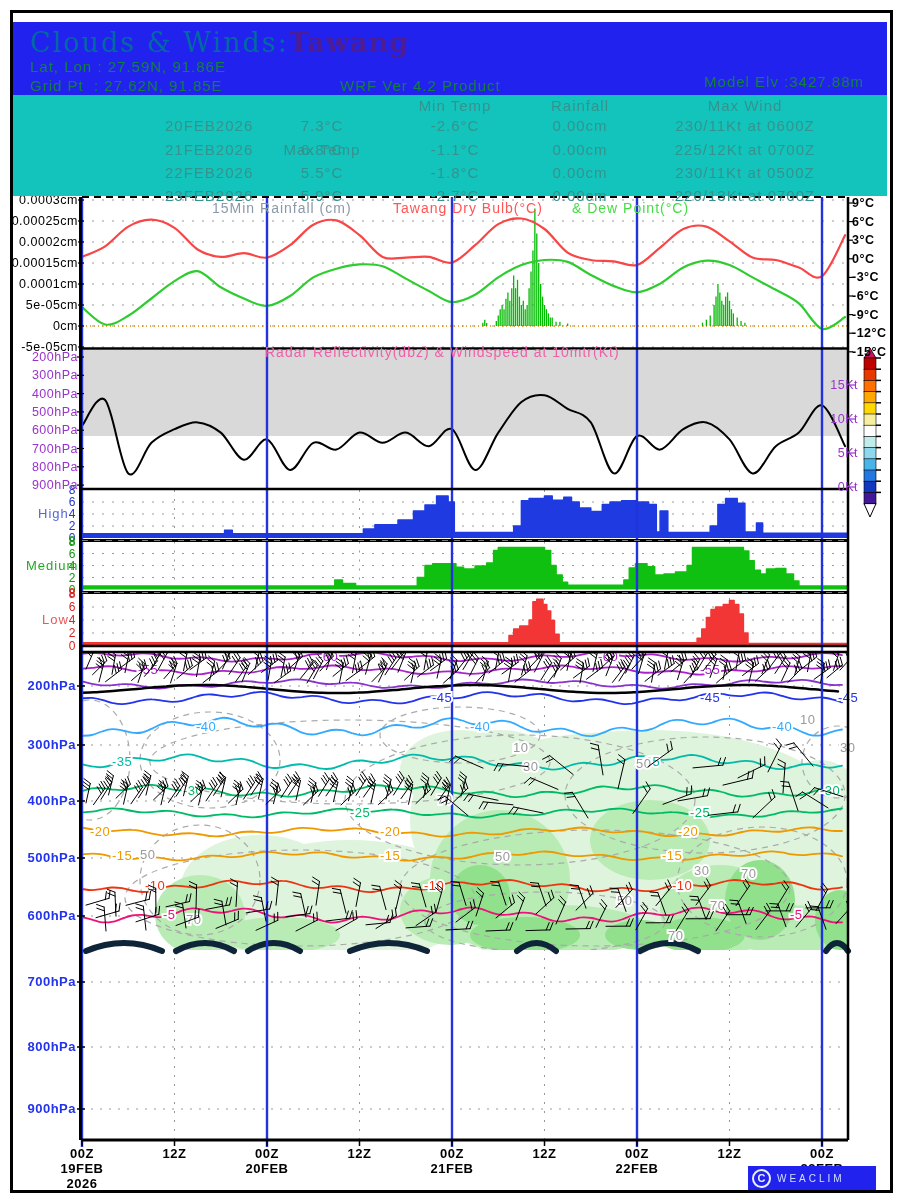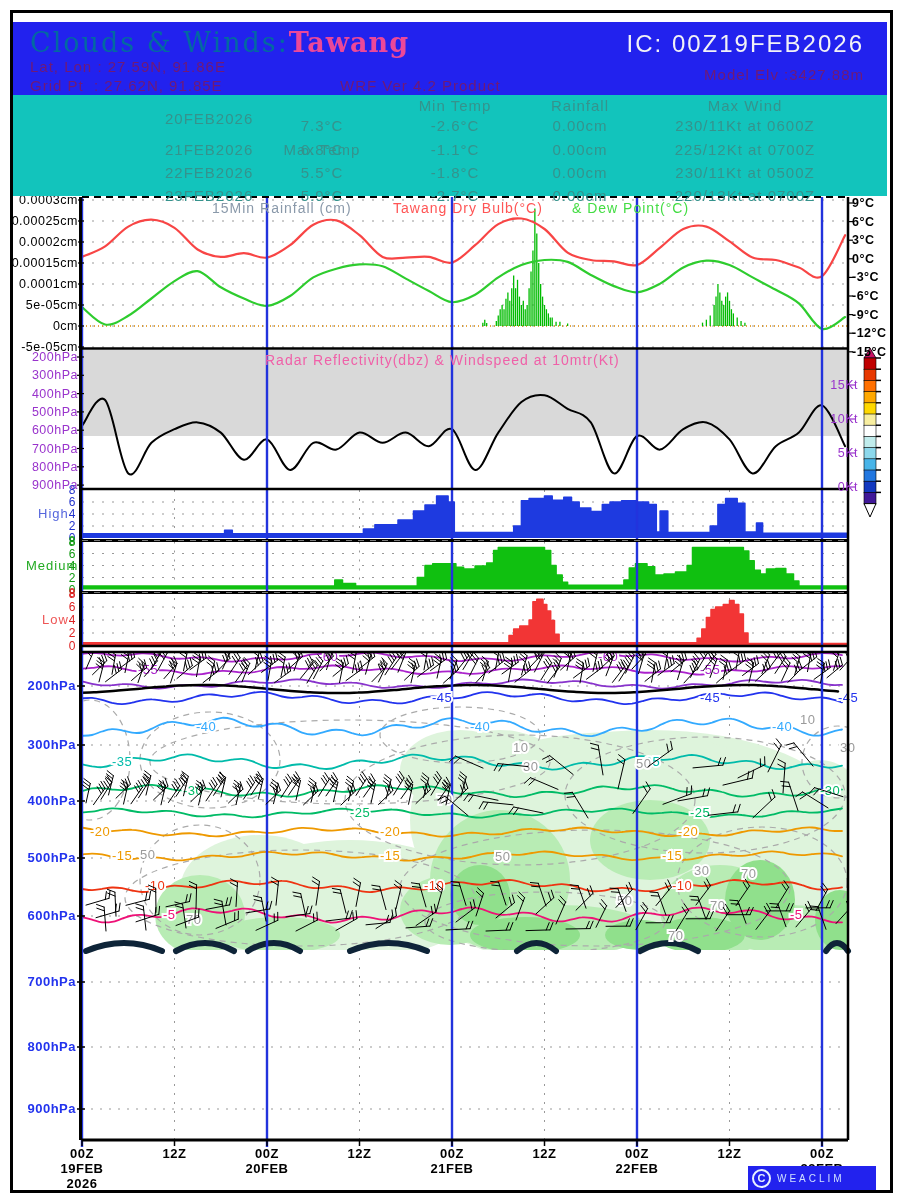--- a/index.html
+++ b/index.html
@@ -2,23 +2,23 @@
 <html><head>
 <meta charset="utf-8">
 <style>
   html,body{margin:0;padding:0;background:#fff;}
   #stage{position:relative;width:900px;height:1200px;background:#fff;overflow:hidden;
          font-family:"Liberation Sans",sans-serif;}
   .abs{position:absolute;}
   #frame{left:10px;top:10px;width:877px;height:1177px;border:3px solid #000;}
   #header-bar{left:13px;top:22px;width:874px;height:73px;background:#2222ee;}
   .title-left{font-family:"DejaVu Serif",serif;font-size:27px;color:#0369a1;letter-spacing:2px;}
-  .title-city{font-family:"DejaVu Serif",serif;font-size:27px;color:#ec4899;font-weight:bold;letter-spacing:1px;}
+  .title-city{font-family:"DejaVu Serif",serif;font-size:27px;color:#4c1d95;font-weight:bold;letter-spacing:1px;}
   .title-ic{font-size:24px;color:#f2f2f6;letter-spacing:2px;}
-  .hdr-sub{font-size:15px;color:#701a75;letter-spacing:1px;white-space:pre;}
+  .hdr-sub{font-size:15px;color:#15803d;letter-spacing:1px;white-space:pre;}
   #table-bg{left:13px;top:95px;width:874px;height:101px;background:#12c4bc;}
   .tbl-txt{font-size:15px;color:#35938d;letter-spacing:1px;white-space:nowrap;}
   .legend{font-size:14px;letter-spacing:1px;white-space:nowrap;}
   .panel-name{font-size:13px;letter-spacing:1px;}
   #logo{left:748px;top:1166px;width:128px;height:24px;background:#2222ee;display:flex;align-items:center;}
   #logo .cc{width:15px;height:15px;border:2px solid #e8f0ff;border-radius:50%;color:#e8f0ff;
             font-size:11px;font-weight:bold;text-align:center;line-height:15px;margin:0 6px 0 4px;}
   #logo .lbl{color:#cfe0ff;font-size:10px;letter-spacing:3px;}
   svg text{font-family:"Liberation Sans",sans-serif;}
 </style>
@@ -697,33 +697,32 @@
         <text x="637" y="1173" fill="#000" font-size="13" text-anchor="middle" letter-spacing="0.5" font-weight="bold">22FEB</text>
         <text x="822" y="1173" fill="#000" font-size="13" text-anchor="middle" letter-spacing="0.5" font-weight="bold">23FEB</text>
         <text x="82" y="1188" fill="#000" font-size="13" text-anchor="middle" letter-spacing="0.5" font-weight="bold">2026</text>
       </g>
     </svg>
 
   <div id="header-bar" class="abs"></div>
   <div class="abs" style="left:30px;top:27px;">
     <span class="title-left">Clouds &amp; Winds:</span><span class="title-city">Tawang</span>
   </div>
-  <div class="abs title-ic" style="right:36px;top:30px;">IC: 00Z19FEB2026</div>
   <div class="abs hdr-sub" style="left:30px;top:58px;">Lat, Lon : 27.59N, 91.86E</div>
   <div class="abs hdr-sub" style="left:30px;top:77px;">Grid Pt  : 27.62N, 91.85E</div>
   <div class="abs hdr-sub" style="left:340px;top:77px;">WRF Ver 4.2 Product</div>
-  <div class="abs hdr-sub" style="right:36px;top:66px;margin-left:40px;">Model Elv :3427.88m</div>
+  <div class="abs hdr-sub" style="right:36px;top:73px;margin-left:40px;">Model Elv :3427.88m</div>
 
   <div id="table-bg" class="abs"></div>
   <div class="abs tbl-txt" style="left:322px;top:97px;transform:translateX(-50%);margin-top:44px;">Max Temp</div>
   <div class="abs tbl-txt" style="left:455px;top:97px;transform:translateX(-50%);">Min Temp</div>
   <div class="abs tbl-txt" style="left:580px;top:97px;transform:translateX(-50%);">Rainfall</div>
   <div class="abs tbl-txt" style="left:745px;top:97px;transform:translateX(-50%);">Max Wind</div>
   <div id="table-rows">
-      <div class="abs tbl-txt" style="top: 110px; left: 165px;">20FEB2026</div>
+      <div class="abs tbl-txt" style="top: 117px; left: 165px;">20FEB2026</div>
       <div class="abs tbl-txt" style="top: 117px; left: 322px; transform: translateX(-50%);">7.3°C</div>
       <div class="abs tbl-txt" style="top: 117px; left: 455px; transform: translateX(-50%);">-2.6°C</div>
       <div class="abs tbl-txt" style="top: 117px; left: 580px; transform: translateX(-50%);">0.00cm</div>
       <div class="abs tbl-txt" style="top: 117px; left: 745px; transform: translateX(-50%);">230/11Kt at 0600Z</div>
       <div class="abs tbl-txt" style="top: 141px; left: 165px;">21FEB2026</div>
       <div class="abs tbl-txt" style="top: 141px; left: 322px; transform: translateX(-50%);">6.8°C</div>
       <div class="abs tbl-txt" style="top: 141px; left: 455px; transform: translateX(-50%);">-1.1°C</div>
       <div class="abs tbl-txt" style="top: 141px; left: 580px; transform: translateX(-50%);">0.00cm</div>
       <div class="abs tbl-txt" style="top: 141px; left: 745px; transform: translateX(-50%);">225/12Kt at 0700Z</div>
       <div class="abs tbl-txt" style="top: 164px; left: 165px;">22FEB2026</div>
@@ -735,21 +734,21 @@
       <div class="abs tbl-txt" style="top: 187px; left: 322px; transform: translateX(-50%);">5.9°C</div>
       <div class="abs tbl-txt" style="top: 187px; left: 455px; transform: translateX(-50%);">-2.7°C</div>
       <div class="abs tbl-txt" style="top: 187px; left: 580px; transform: translateX(-50%);">0.00cm</div>
       <div class="abs tbl-txt" style="top: 187px; left: 745px; transform: translateX(-50%);">220/13Kt at 0700Z</div>
     </div>
 
   <div class="abs legend" style="left:212px;top:200px;color:#8a99aa;">15Min Rainfall (cm)</div>
   <div class="abs legend" style="left:393px;top:200px;color:#ff5555;">Tawang Dry Bulb(°C)</div>
   <div class="abs legend" style="left:572px;top:200px;color:#44dd44;">&amp; Dew Point(°C)</div>
 
-  <div class="abs legend" style="left:265px;top:352px;color:#f060a8;">Radar Reflectivity(dbz) &amp; Windspeed at 10mtr(Kt)</div>
+  <div class="abs legend" style="left:265px;top:344px;color:#f060a8;">Radar Reflectivity(dbz) &amp; Windspeed at 10mtr(Kt)</div>
 
   <div class="abs panel-name" style="left:38px;top:506px;color:#5566dd;">High</div>
   <div class="abs panel-name" style="left:26px;top:558px;color:#22aa22;">Medium</div>
   <div class="abs panel-name" style="left:42px;top:612px;color:#ee5555;">Low</div>
 
   <div id="logo" class="abs">
     <span class="cc">C</span>
     <span class="lbl">WEACLIM</span>
   </div>
 

